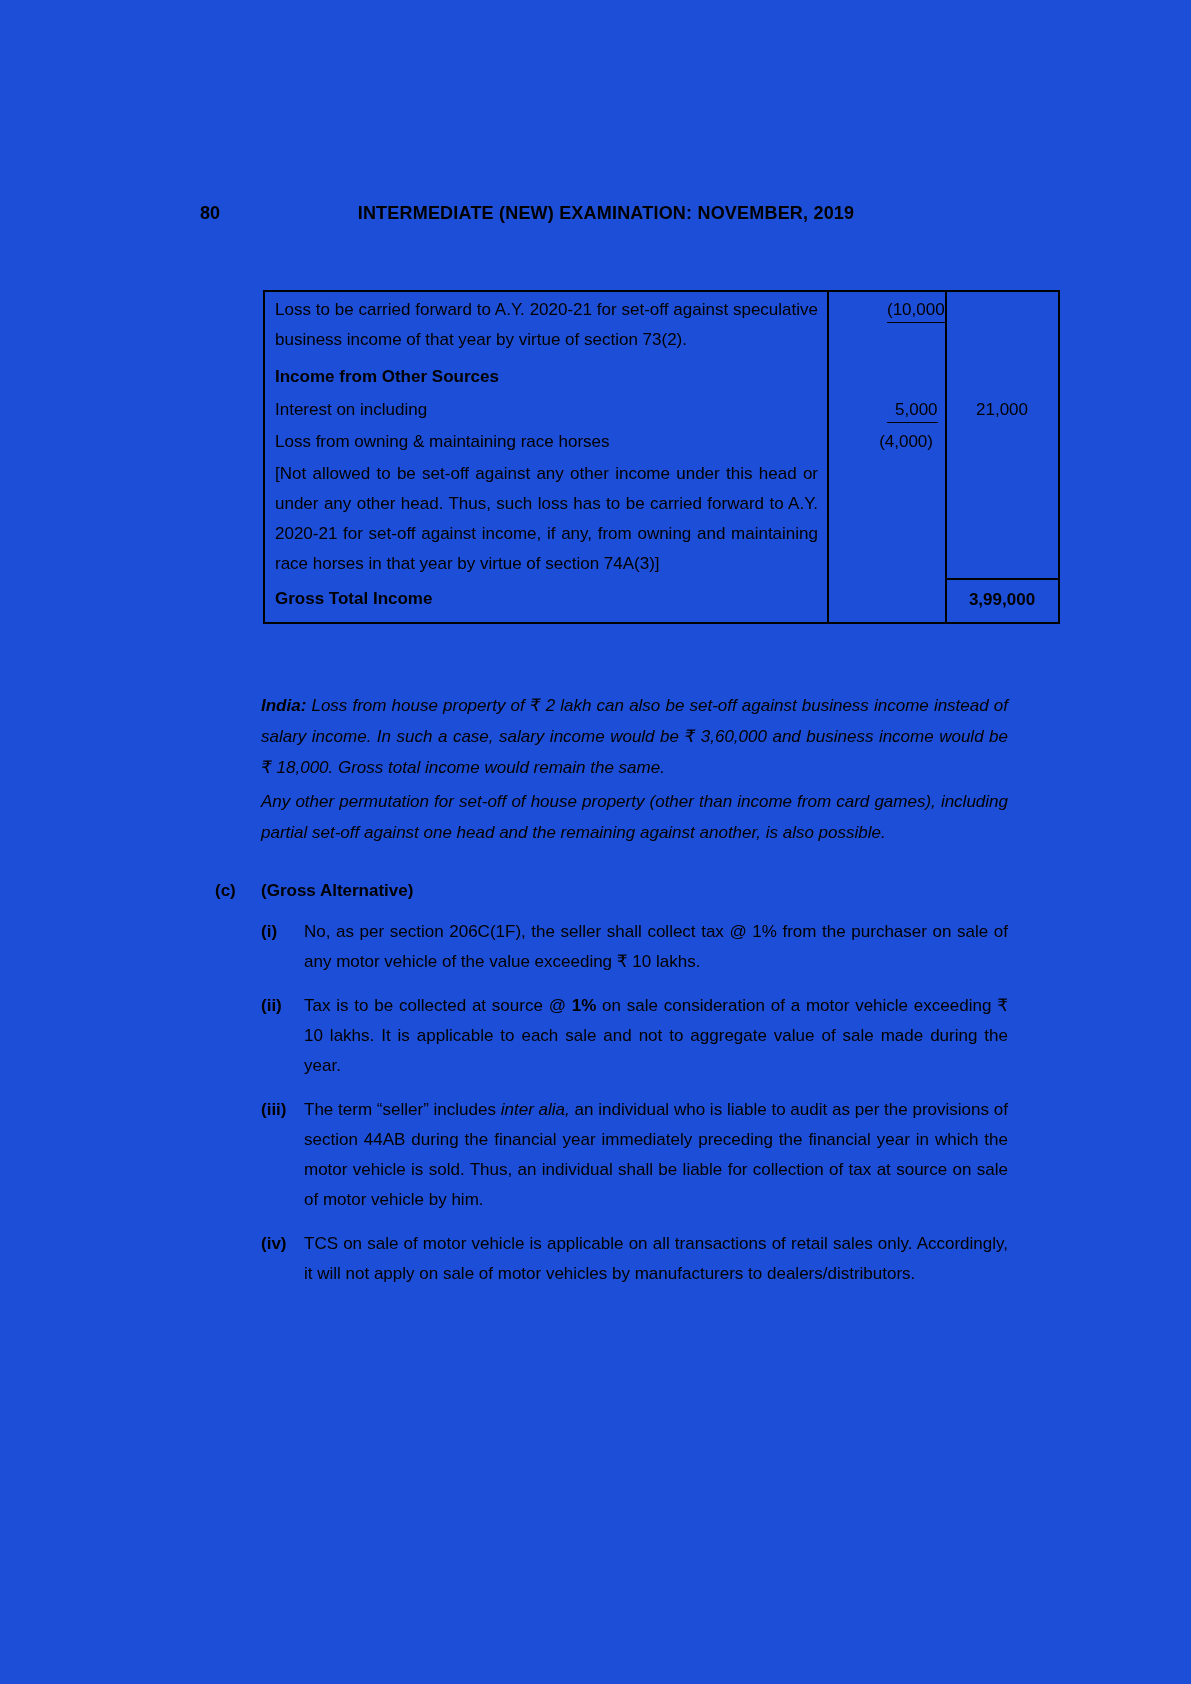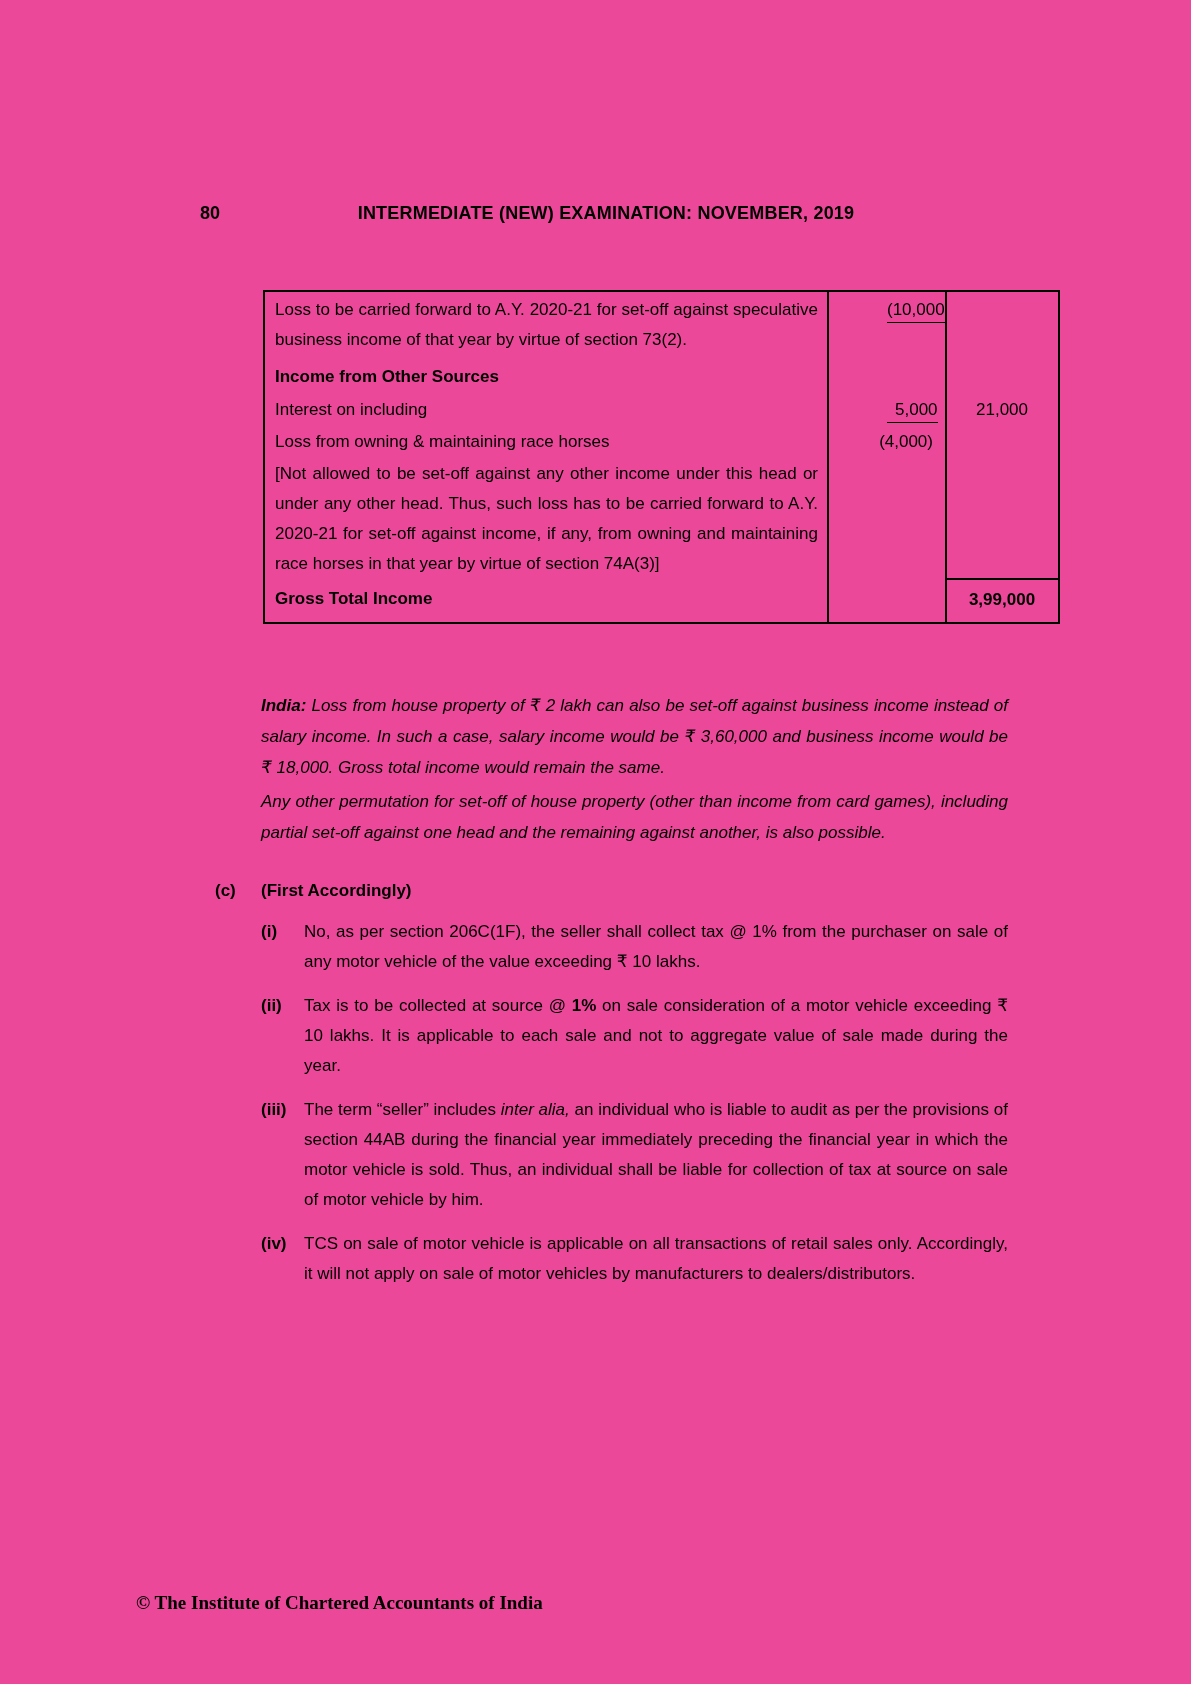--- a/index.html
+++ b/index.html
@@ -1,20 +1,20 @@
 <!DOCTYPE html>
 <html><head>
 <meta charset="utf-8">
 <style>
   html, body { margin: 0; padding: 0; background: #ffffff; }
   .page {
     position: relative;
     width: 1191px;
     height: 1684px;
-    background: #ec4899;
+    background: #1d4ed8;
     color: #000000;
     font-family: "Liberation Sans", "DejaVu Sans", sans-serif;
     overflow: hidden;
   }
 
   
   .page-num {
     position: absolute; left: 200px; top: 203px;
     font-size: 18px; font-weight: bold;
   }
@@ -130,21 +130,21 @@
       <td class="tot topline">3,99,000</td>
     </tr>
   </tbody>
     </table>
 
   <p class="note"><span class="note-label">India:</span><span> Loss from house property of ₹ 2 lakh can also be set-off against business income instead of salary income.  In such a case, salary income would be ₹ 3,60,000 and business income would be ₹ 18,000.  Gross total income would remain the same.</span></p>
 
   <p class="para2">Any other permutation for set-off of house property (other than income from card games), including partial set-off against one head and the remaining against another, is also possible.</p>
 
   <div class="section-c">
-    <span class="c-label">(c)</span><span class="c-title">(First Accordingly)</span>
+    <span class="c-label">(c)</span><span class="c-title">(Gross Alternative)</span>
   </div>
 
   <div class="items">
     <div class="item">
       <span class="item-label">(i)</span>
       <span class="item-text"><span>No, as per section 206C(1F), the seller shall collect tax @ 1% from the purchaser on sale of any motor vehicle of the value exceeding ₹ 10 lakhs.</span></span>
     </div>
     <div class="item">
       <span class="item-label">(ii)</span>
       <span class="item-text"><span>Tax is to be collected at source @ </span><span style="font-weight: bold;">1%</span><span> on sale consideration of a motor vehicle exceeding ₹ 10 lakhs. It is applicable to each sale and not to aggregate value of sale made during the year.</span></span>
@@ -152,15 +152,14 @@
     <div class="item">
       <span class="item-label">(iii)</span>
       <span class="item-text"><span>The term “seller” includes </span><span style="font-style: italic;">inter alia,</span><span> an individual who is liable to audit as per the provisions of section 44AB during the financial year immediately preceding the financial year in which the motor vehicle is sold. Thus, an individual shall be liable for collection of tax at source on sale of motor vehicle by him.</span></span>
     </div>
     <div class="item">
       <span class="item-label">(iv)</span>
       <span class="item-text"><span>TCS on sale of motor vehicle is applicable on all transactions of retail sales only. Accordingly, it will not apply on sale of motor vehicles by manufacturers to dealers/distributors.</span></span>
     </div>
   </div>
 
-  <div class="footer">© The Institute of Chartered Accountants of India</div>
 
 </div>
 
 </body></html>

